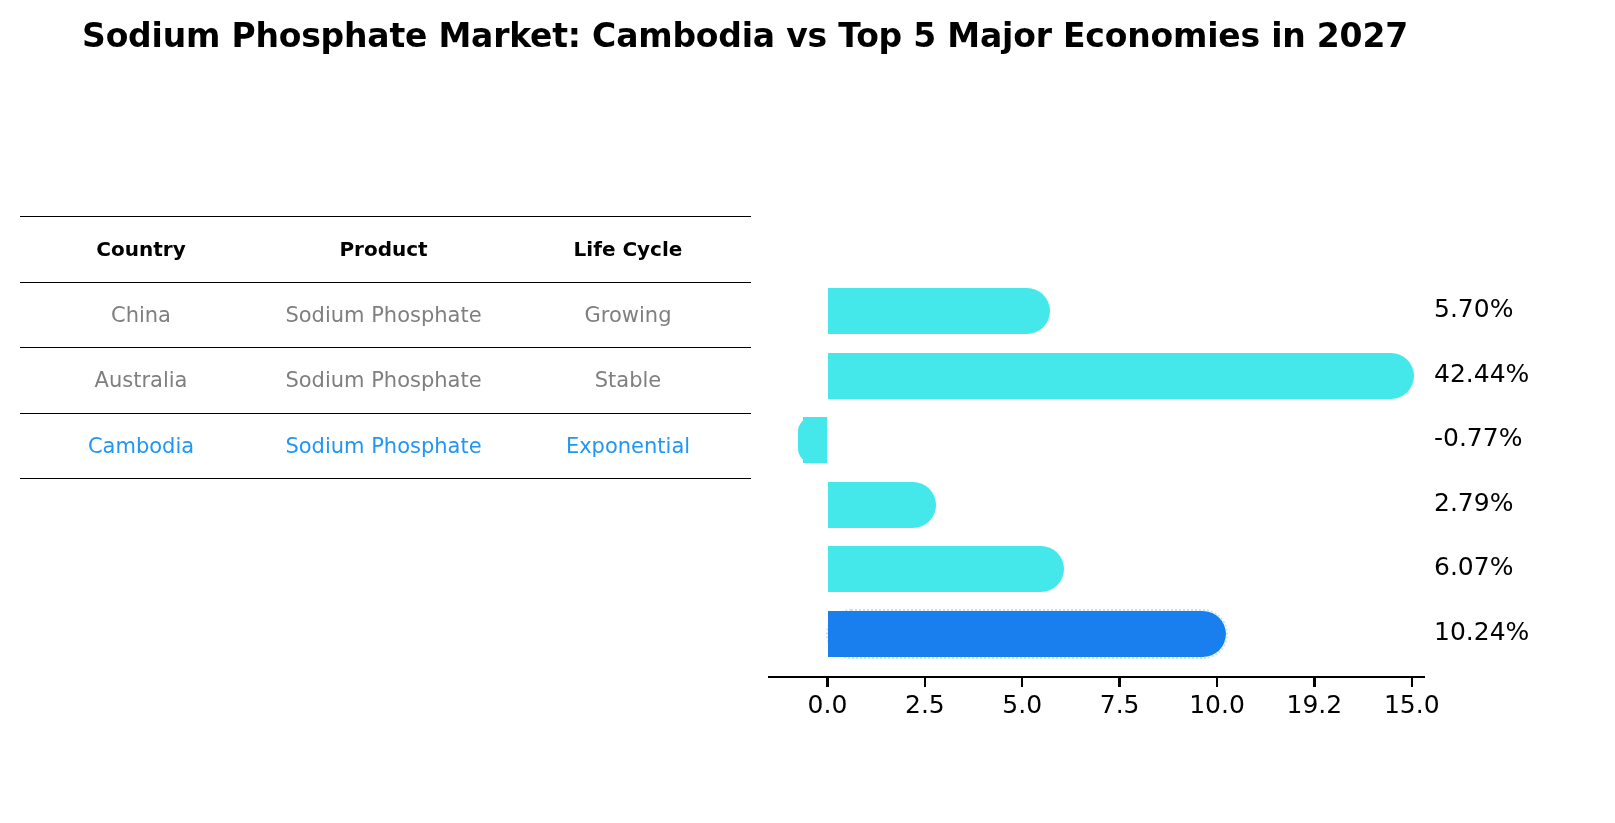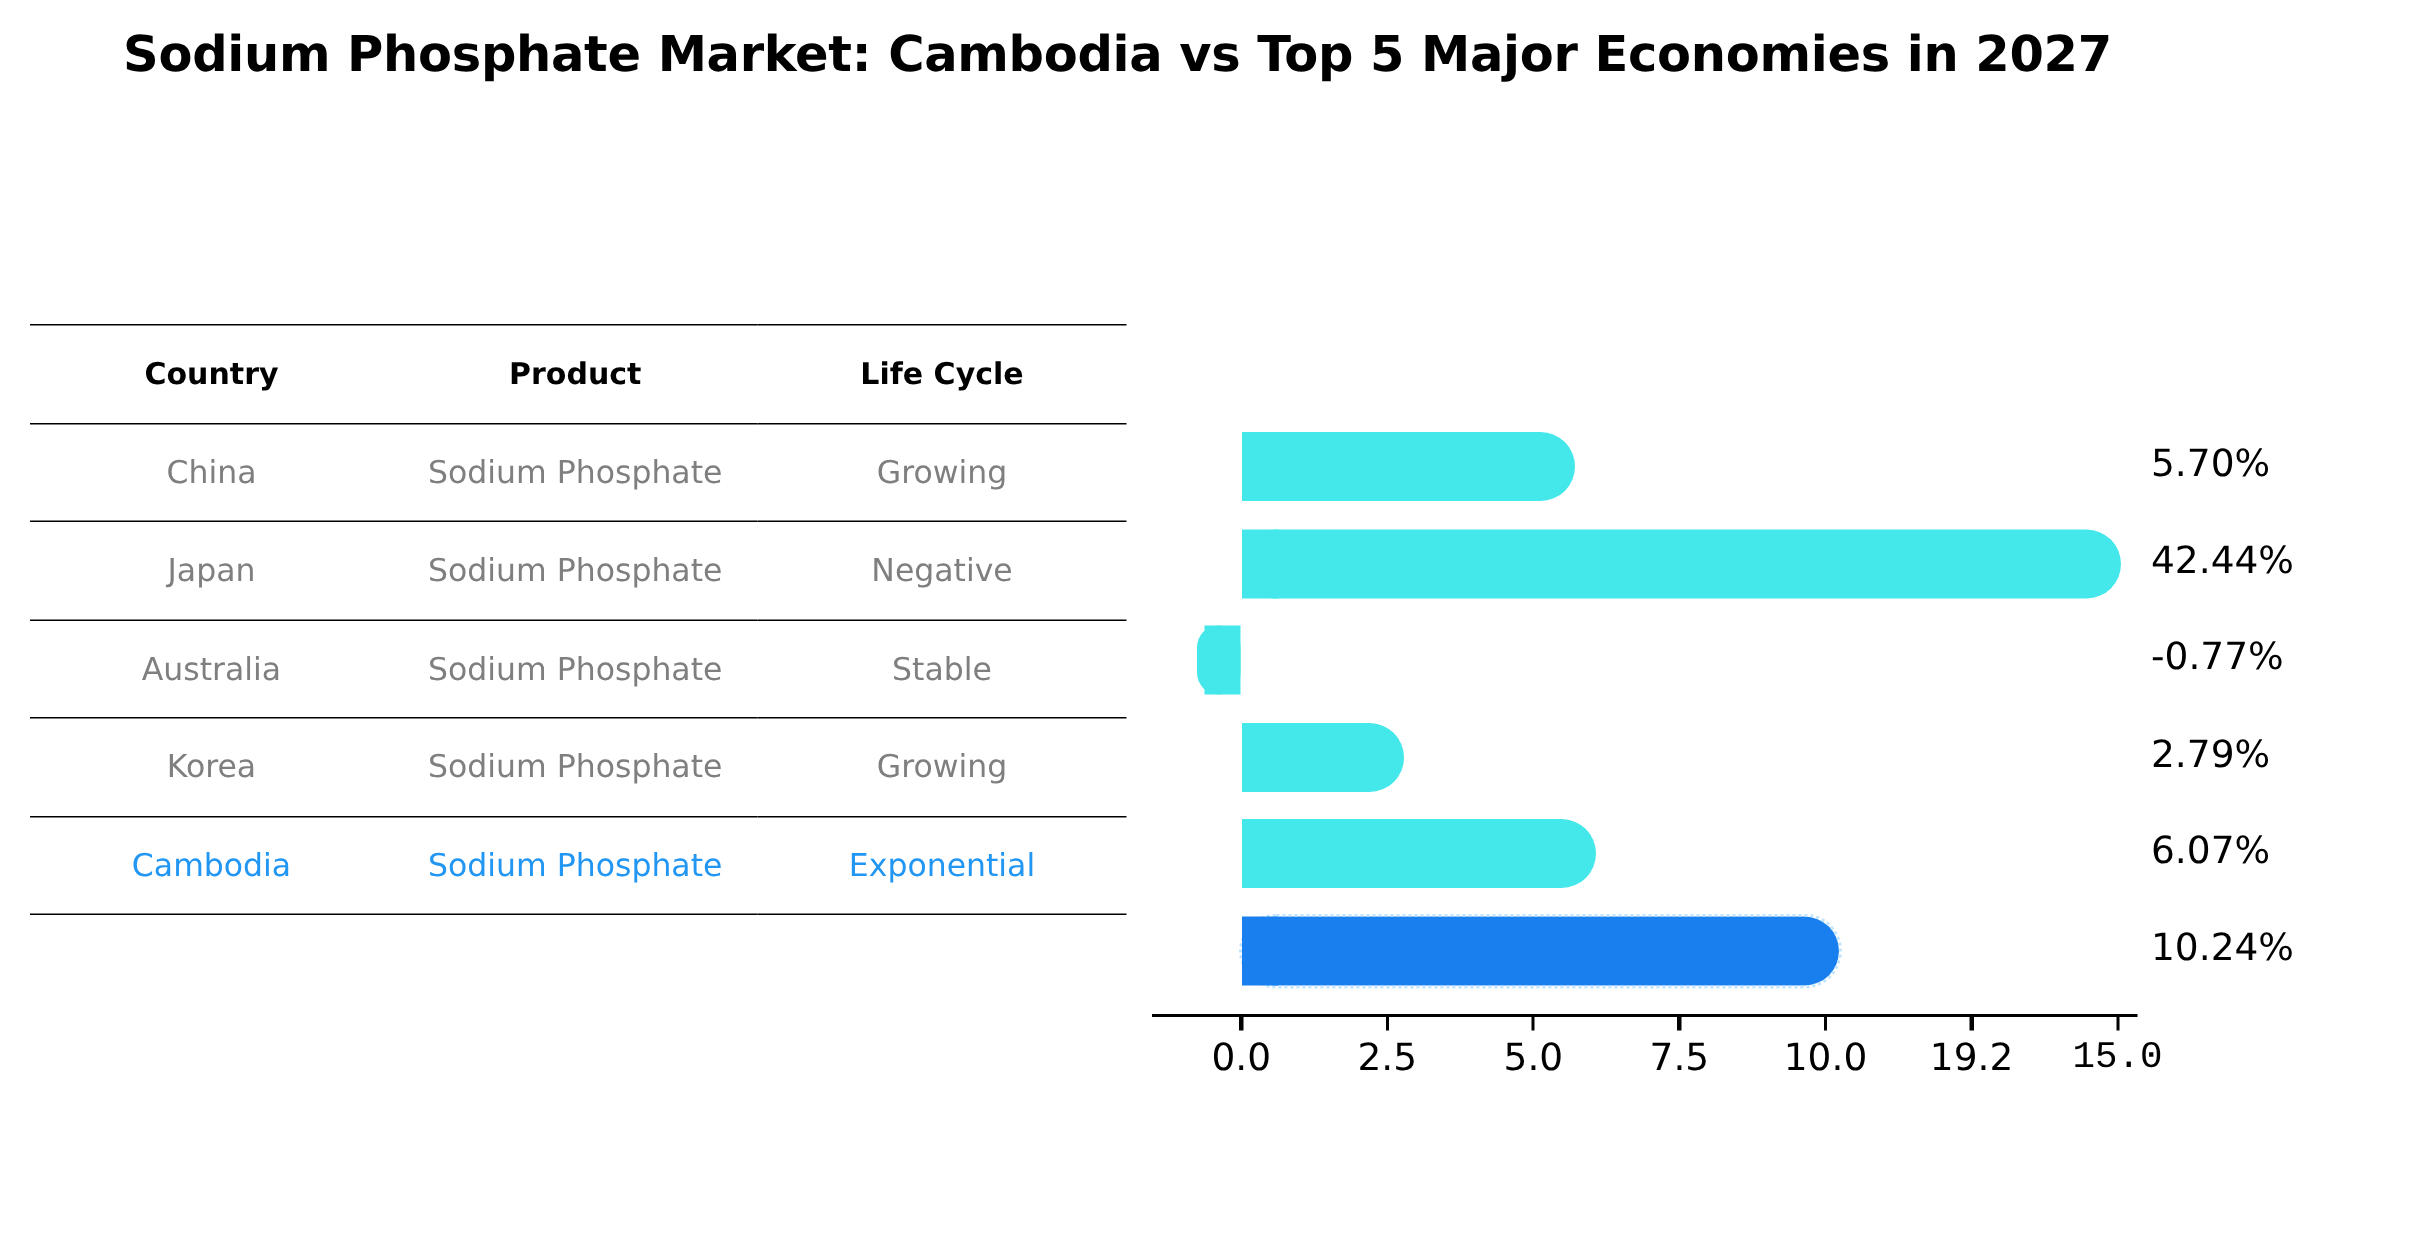--- a/index.html
+++ b/index.html
@@ -160,33 +160,23 @@
         <th>Life Cycle</th>
       </tr>
     </thead>
     <tbody>
       <tr>
         <td>China</td>
         <td>Sodium Phosphate</td>
         <td>Growing</td>
       </tr>
       <tr>
-        <td>Japan</td>
-        <td>Sodium Phosphate</td>
-        <td>Negative</td>
-      </tr>
-      <tr>
         <td>Australia</td>
         <td>Sodium Phosphate</td>
         <td>Stable</td>
-      </tr>
-      <tr>
-        <td>Korea</td>
-        <td>Sodium Phosphate</td>
-        <td>Growing</td>
       </tr>
       <tr class="highlight">
         <td>Cambodia</td>
         <td>Sodium Phosphate</td>
         <td>Exponential</td>
       </tr>
     </tbody>
   </table>
 </div>
 
@@ -229,15 +219,15 @@
       <div class="tick-label" style="left: 924.875px;">2.5</div>
       <div class="tick" style="left: 1021.05px;"></div>
       <div class="tick-label" style="left: 1022.25px;">5.0</div>
       <div class="tick" style="left: 1118.42px;"></div>
       <div class="tick-label" style="left: 1119.62px;">7.5</div>
       <div class="tick" style="left: 1215.8px;"></div>
       <div class="tick-label" style="left: 1217px;">10.0</div>
       <div class="tick" style="left: 1313.17px;"></div>
       <div class="tick-label" style="left: 1314.38px;">19.2</div>
       <div class="tick" style="left: 1410.55px;"></div>
-      <div class="tick-label" style="left: 1411.75px; font-family: Liberation Mono, monospace;">15.0</div>
+      <div class="tick-label" style="left: 1411.75px;">15.0</div>
     </div>
 </div>
 
 </body></html>

